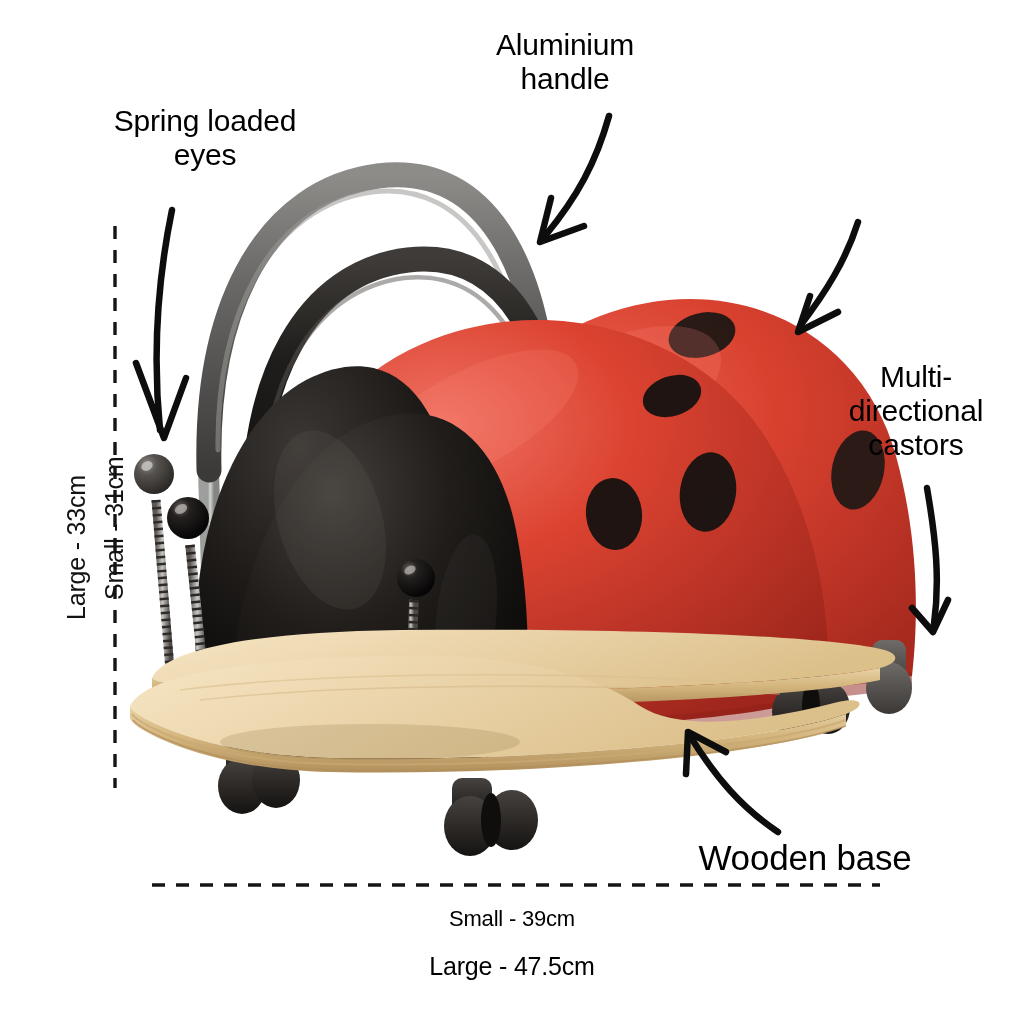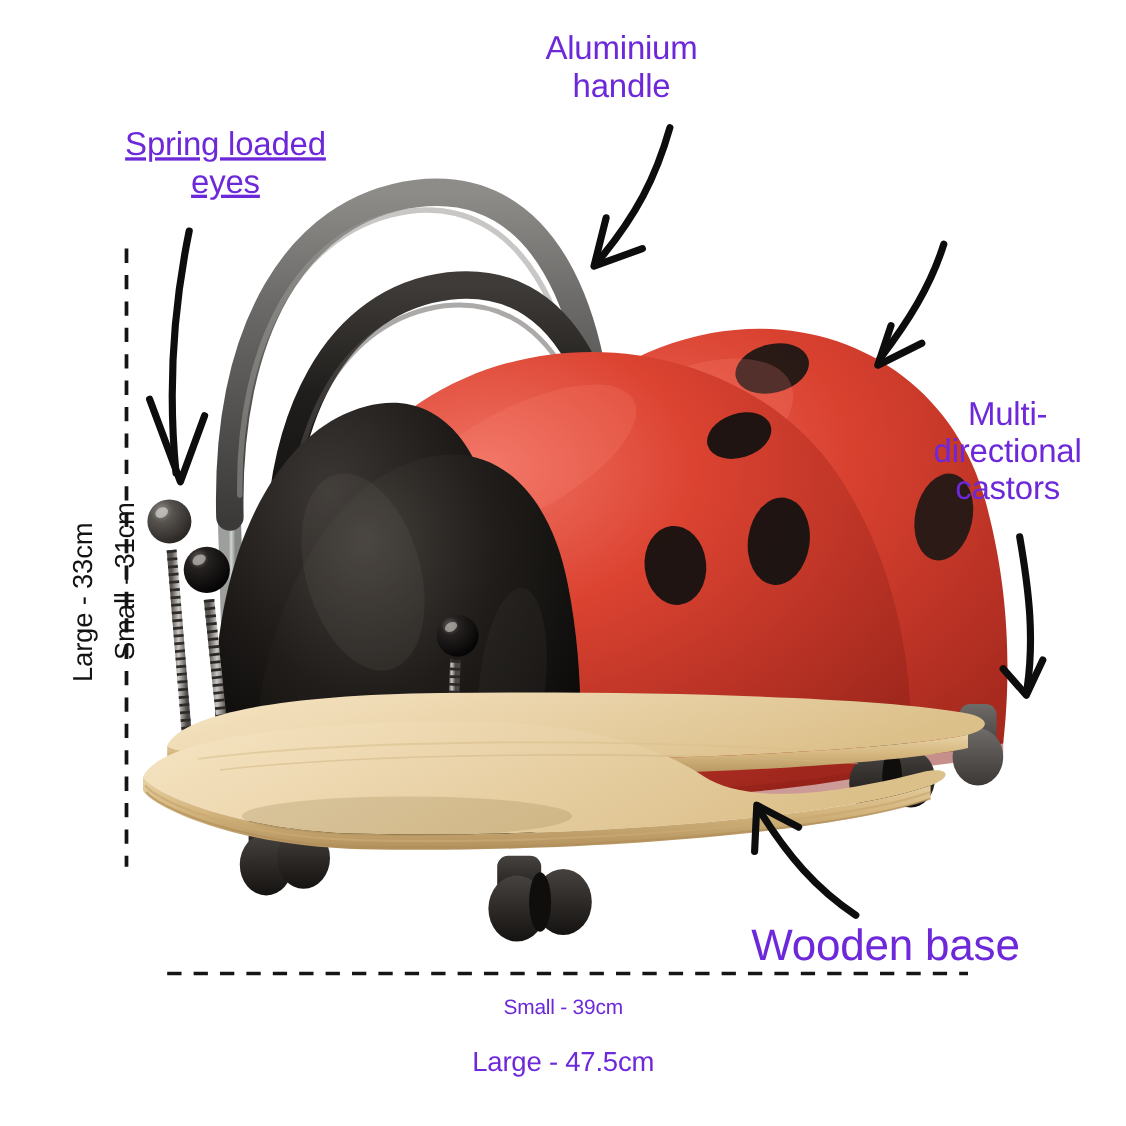--- a/index.html
+++ b/index.html
@@ -12,21 +12,21 @@
   }
   #stage {
     position: relative;
     width: 1024px;
     height: 1024px;
     background: #ffffff;
     overflow: hidden;
   }
   .label {
     position: absolute;
-    color: #6d28d9;
+    color: #000000;
     font-family: "Liberation Sans", sans-serif;
     font-weight: 400;
     line-height: 1.14;
     text-align: center;
     white-space: pre-line;
     letter-spacing: -0.2px;
   }
   .vlabel {
     position: absolute;
     color: #131313;
@@ -309,34 +309,34 @@
       <path d="M927,488 C936,540 940,580 934,624" fill="none" stroke="#0d0d0d" stroke-width="6.5" stroke-linecap="round"></path>
       <path d="M912,608 L933,632 L948,600" fill="none" stroke="#0d0d0d" stroke-width="6.5" stroke-linecap="round" stroke-linejoin="round"></path>
     </g>
 
     <g>
       <path d="M778,832 C742,808 716,778 690,736" fill="none" stroke="#0d0d0d" stroke-width="6.5" stroke-linecap="round"></path>
       <path d="M686,774 L688,732 L726,752" fill="none" stroke="#0d0d0d" stroke-width="6.5" stroke-linecap="round" stroke-linejoin="round"></path>
     </g>
   </svg>
 
-  <div class="label" style="left:60px; top:115px; width:290px; font-size:30px;text-decoration:underline;">Spring loaded
+  <div class="label" style="left:60px; top:104px; width:290px; font-size:30px;">Spring loaded
 eyes</div>
 
   <div class="label" style="left:440px; top:28px; width:250px; font-size:30px;">Aluminium
 handle</div>
 
 
   <div class="label" style="left:812px; top:360px; width:208px; font-size:30px;">Multi-
 directional
 castors</div>
 
-  <div class="label" style="left:655px; top:838px; width:300px; font-size:40px;">Wooden base</div>
+  <div class="label" style="left:655px; top:838px; width:300px; font-size:35px;">Wooden base</div>
 
   <div class="vlabel" style="left:62px; top:620px;">Large - 33cm</div>
 
   <div class="vlabel" style="left:100px; top:600px;">Small - 31cm</div>
 
-  <div class="label" style="left:312px; top:906px; width:400px; font-size:19px;">Small - 39cm</div>
+  <div class="label" style="left:312px; top:906px; width:400px; font-size:22px;">Small - 39cm</div>
 
   <div class="label" style="left:312px; top:952px; width:400px; font-size:25px;">Large - 47.5cm</div>
 
 </div>
 
 </body></html>

